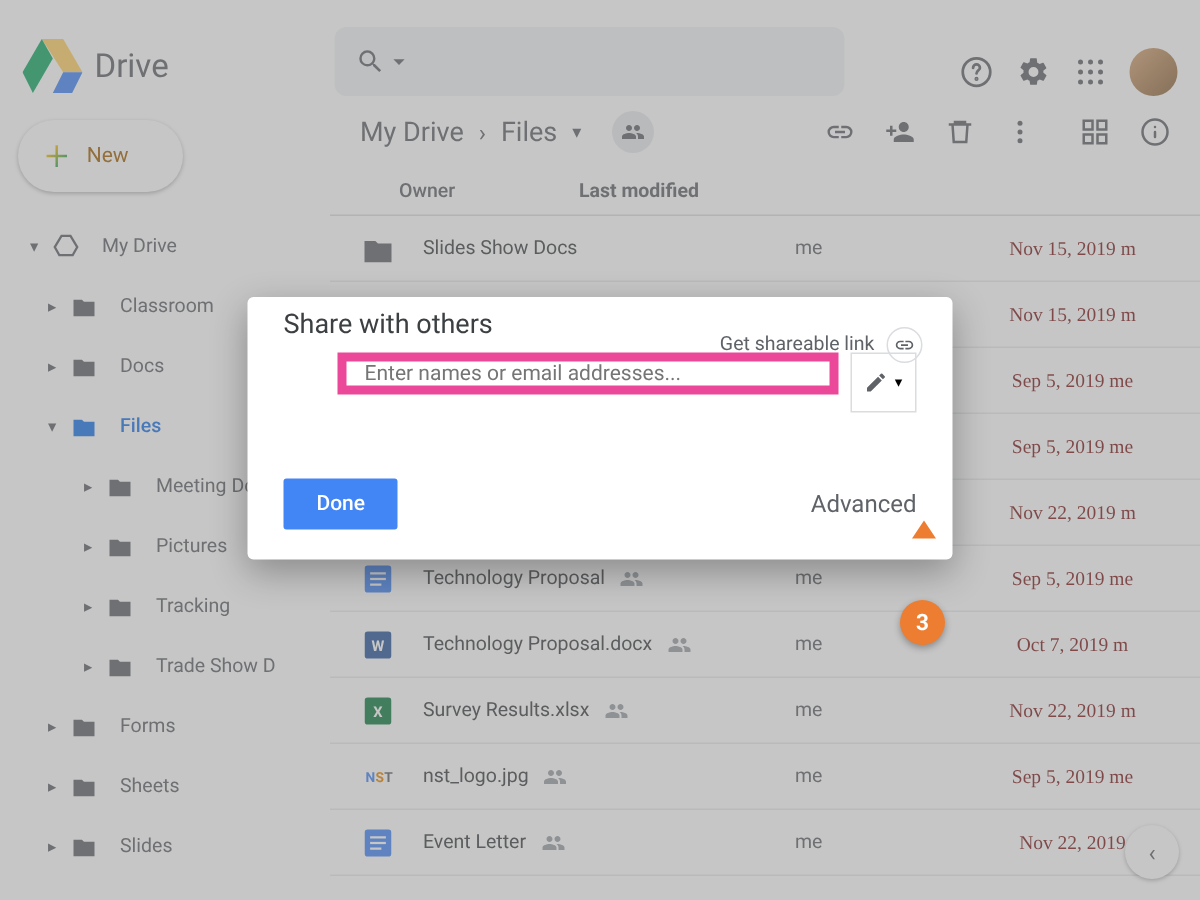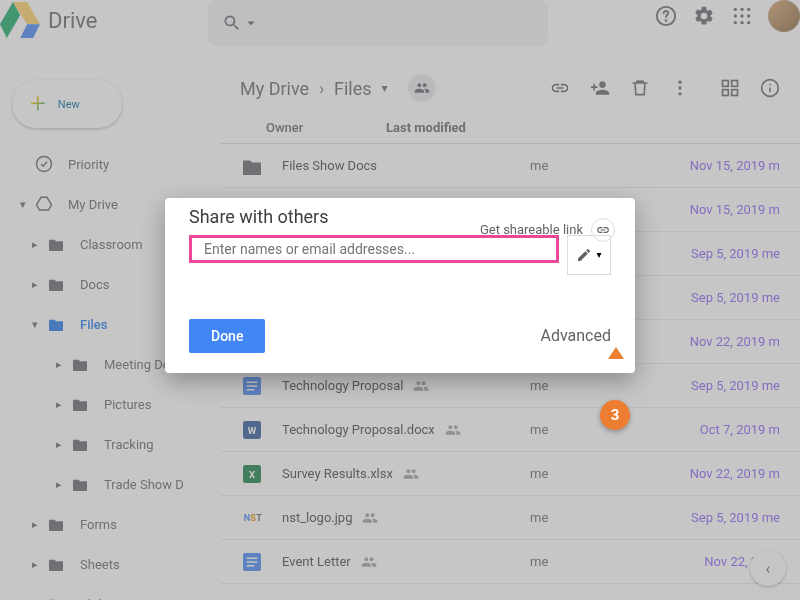--- a/index.html
+++ b/index.html
@@ -1,30 +1,30 @@
 <!DOCTYPE html>
 <html><head>
 <meta charset="utf-8">
 <style>
 * { box-sizing: border-box; margin: 0; padding: 0; font-family: Roboto, Arial, sans-serif; }
 body { width: 800px; height: 600px; overflow: hidden; background: #fff; position: relative; }
-.header { height: 64px; display: flex; align-items: flex-start; padding: 0 0; }
+.header { height: 64px; display: flex; align-items: flex-end; padding: 0 15px; }
 .logo-area { display: flex; align-items: center; width: 200px; }
 .logo-area svg { width: 40px; height: 40px; }
 .logo-text { font-size: 22px; color: #5f6368; margin-left: 8px; }
 .search-box { flex: 1; max-width: 340px; height: 46px; background: #f1f3f4; border-radius: 8px; display: flex; align-items: center; padding: 0 14px; color: #5f6368; margin-left: 8px; }
 .search-box input { border: none; background: transparent; font-size: 16px; flex: 1; outline: none; color: #5f6368; margin-left: 10px; }
 .header-icons { margin-left: auto; display: flex; align-items: center; gap: 14px; color: #5f6368; }
 .header-icons .ico { width: 24px; height: 24px; display:flex; align-items:center; justify-content:center; cursor:pointer; }
 .avatar { width: 32px; height: 32px; border-radius: 50%; background: linear-gradient(135deg,#d4a574,#8b6239); }
 .main { display: flex; height: calc(100% - 64px); }
 .sidebar { width: 220px; padding: 8px 0; }
 .new-btn { width: 110px; height: 48px; margin: 8px 0 16px 12px; border-radius: 24px; box-shadow: 0 1px 3px rgba(0,0,0,0.3); background:#fff; display:flex; align-items:center; padding:0 18px; cursor:pointer; }
 .new-btn .plus { font-size: 28px; font-weight: 300; background: linear-gradient(135deg,#ea4335 0%,#fbbc05 33%,#34a853 66%,#4285f4 100%); -webkit-background-clip:text; color:transparent; margin-right:12px; line-height:1; }
-.new-btn span.lbl { font-size:11px; color:#0369a1; }
+.new-btn span.lbl { font-size:14px; color:#a16207; }
 .nav-item { display:flex; align-items:center; height:40px; padding:0 8px 0 20px; color:#5f6368; font-size:13px; cursor:pointer; }
 .nav-item .chev { width:14px; font-size:11px; color:#5f6368; }
 .nav-item .ni-icon { width:20px; margin-right:14px; display:flex; justify-content:center; }
 .nav-item.sel { color:#1a73e8; font-weight:500; }
 .nav-indent1 { padding-left: 32px; }
 .nav-indent2 { padding-left: 56px; }
 .folder-icon { fill:#5f6368; }
 .nav-item.sel .folder-icon { fill:#1a73e8; }
 .content { flex:1; display:flex; flex-direction:column; }
 .breadcrumb { height:48px; display:flex; align-items:center; padding:0 20px; color:#5f6368; }
@@ -34,30 +34,30 @@
 .bc-actions { margin-left:auto; display:flex; gap:20px; color:#5f6368; }
 .bc-actions .ico { cursor:pointer; }
 .table-header { display:flex; padding:8px 20px; border-bottom:1px solid #dadce0; color:#5f6368; font-size:13px; font-weight:500; }
 .col-name { flex:1; display:flex; align-items:center; gap:6px; }
 .col-owner { width:120px;margin-left:26px; }
 .col-mod { width:130px;font-weight:bold; }
 .file-row { display:flex; align-items:center; padding:0 20px; height:44px; border-bottom:1px solid #e8eaed; font-size:13px; color:#3c4043; }
 .file-row .fi-icon { width:24px; margin-right:18px; display:flex; justify-content:center; }
 .file-row .fname { flex:1; display:flex; align-items:center; gap:10px; }
 .file-row .owner { width:120px; color:#5f6368; }
-.file-row .mod { width:130px; color:#8b5cf6; text-align:right; }
+.file-row .mod { width:130px; color:#7f1d1d; text-align:center;font-family:Liberation Serif, serif; }
 .people-icon { fill:#9aa0a6; }
 .overlay { position:absolute; inset:0; background:rgba(128,128,128,0.45); display:flex; align-items:center; justify-content:center; }
 .dialog { width:470px; background:#fff; border-radius:4px; box-shadow:0 8px 24px rgba(0,0,0,0.3); padding:8px 24px 20px; position:relative; margin-top:-30px; }
 .dlg-title { font-size:18px; color:#3c4043; }
 .dlg-link { position:absolute; top:20px; right:20px; display:flex; align-items:center; gap:8px; font-size:13px; color:#5f6368; cursor:pointer; }
 .dlg-link .circ { width:24px; height:24px; border:1px solid #dadce0; border-radius:50%; display:flex; align-items:center; justify-content:center; }
 .dlg-people { font-size:13px; color:#5f6368; margin-top:20px; }
 .dlg-input-row { display:flex; gap:8px; margin-top:8px; }
-.dlg-input { flex:1; height:28px; border:3px solid #ec4899; padding:0 12px; font-size:14px; color:#5f6368; outline:none; }
+.dlg-input { flex:1; height:28px; border:6px solid #ec4899; padding:0 12px; font-size:14px; color:#5f6368; outline:none;margin-left:36px; }
 .dlg-perm { width:44px; height:40px; border:1px solid #dadce0; display:flex; align-items:center; justify-content:center; gap:4px; cursor:pointer; }
 .dlg-bottom { display:flex; align-items:center; margin-top:44px; }
 .done-btn { background:#4285f4; color:#fff; border:none; height:34px; padding:0 22px; font-size:14px; font-weight:500; border-radius:2px; cursor:pointer; }
 .advanced { margin-left:auto; font-size:16px; color:#5f6368; cursor:pointer; }
 .annotation { position:absolute; width:32px; height:42px; pointer-events:none; }
 .annotation .pin { width:30px; height:30px; background:#ed7d31; border-radius:50%; display:flex; align-items:center; justify-content:center; color:#fff; font-weight:bold; font-size:15px; box-shadow:0 2px 5px rgba(0,0,0,0.3); }
 .annotation .tri { width:0; height:0; border-left:8px solid transparent; border-right:8px solid transparent; border-bottom:12px solid #ed7d31; margin:0 auto; margin-top:-1px; transform:translateY(-41px); }
 .scroll-fab { position:absolute; bottom:14px; right:14px; width:36px; height:36px; border-radius:50%; background:#fff; box-shadow:0 1px 3px rgba(0,0,0,0.3); display:flex; align-items:center; justify-content:center; color:#5f6368; }
 svg { display:block; }
 </style>
@@ -112,30 +112,20 @@
 </div>
 
 <div class="main">
 
   <div class="sidebar">
     <div class="new-btn">
       <span class="plus">+</span>
       <span class="lbl">New</span>
     </div>
     <div class="nav-item">
-      <span class="chev"></span>
-      <span class="ni-icon">
-          <svg width="18" height="18" viewBox="0 0 24 24" fill="none" stroke="#5f6368" stroke-width="2">
-            <circle cx="12" cy="12" r="10"></circle>
-            <path d="M8 12l3 3 5-6"></path>
-          </svg>
-        </span>
-      <span>Priority</span>
-    </div>
-    <div class="nav-item">
       <span class="chev">▾</span>
       <span class="ni-icon">
           <svg width="18" height="18" viewBox="0 0 24 24" fill="none" stroke="#5f6368" stroke-width="2">
             <path d="M8 3h8l6 10-4 7H6l-4-7z"></path>
           </svg>
         </span>
       <span>My Drive</span>
     </div>
     <div class="nav-item nav-indent1">
       <span class="chev">▸</span>
@@ -284,21 +274,21 @@
       <div class="col-owner">Owner</div>
       <div class="col-mod">Last modified</div>
     </div>
     <div id="file-list">
         <div class="file-row">
           <span class="fi-icon">
             <svg width="22" height="18" viewBox="0 0 24 20" fill="#5f6368">
               <path d="M10 4H2v16h20V6H12l-2-2z"></path>
             </svg>
           </span>
-          <span class="fname">Files Show Docs</span>
+          <span class="fname">Slides Show Docs</span>
           <span class="owner">me</span>
           <span class="mod">Nov 15, 2019 m</span>
         </div>
         <div class="file-row">
           <span class="fi-icon">
             <svg width="22" height="18" viewBox="0 0 24 20" fill="#5f6368">
               <path d="M10 4H2v16h20V6H12l-2-2z"></path>
             </svg>
           </span>
           <span class="fname">Meeting Documents <span>

